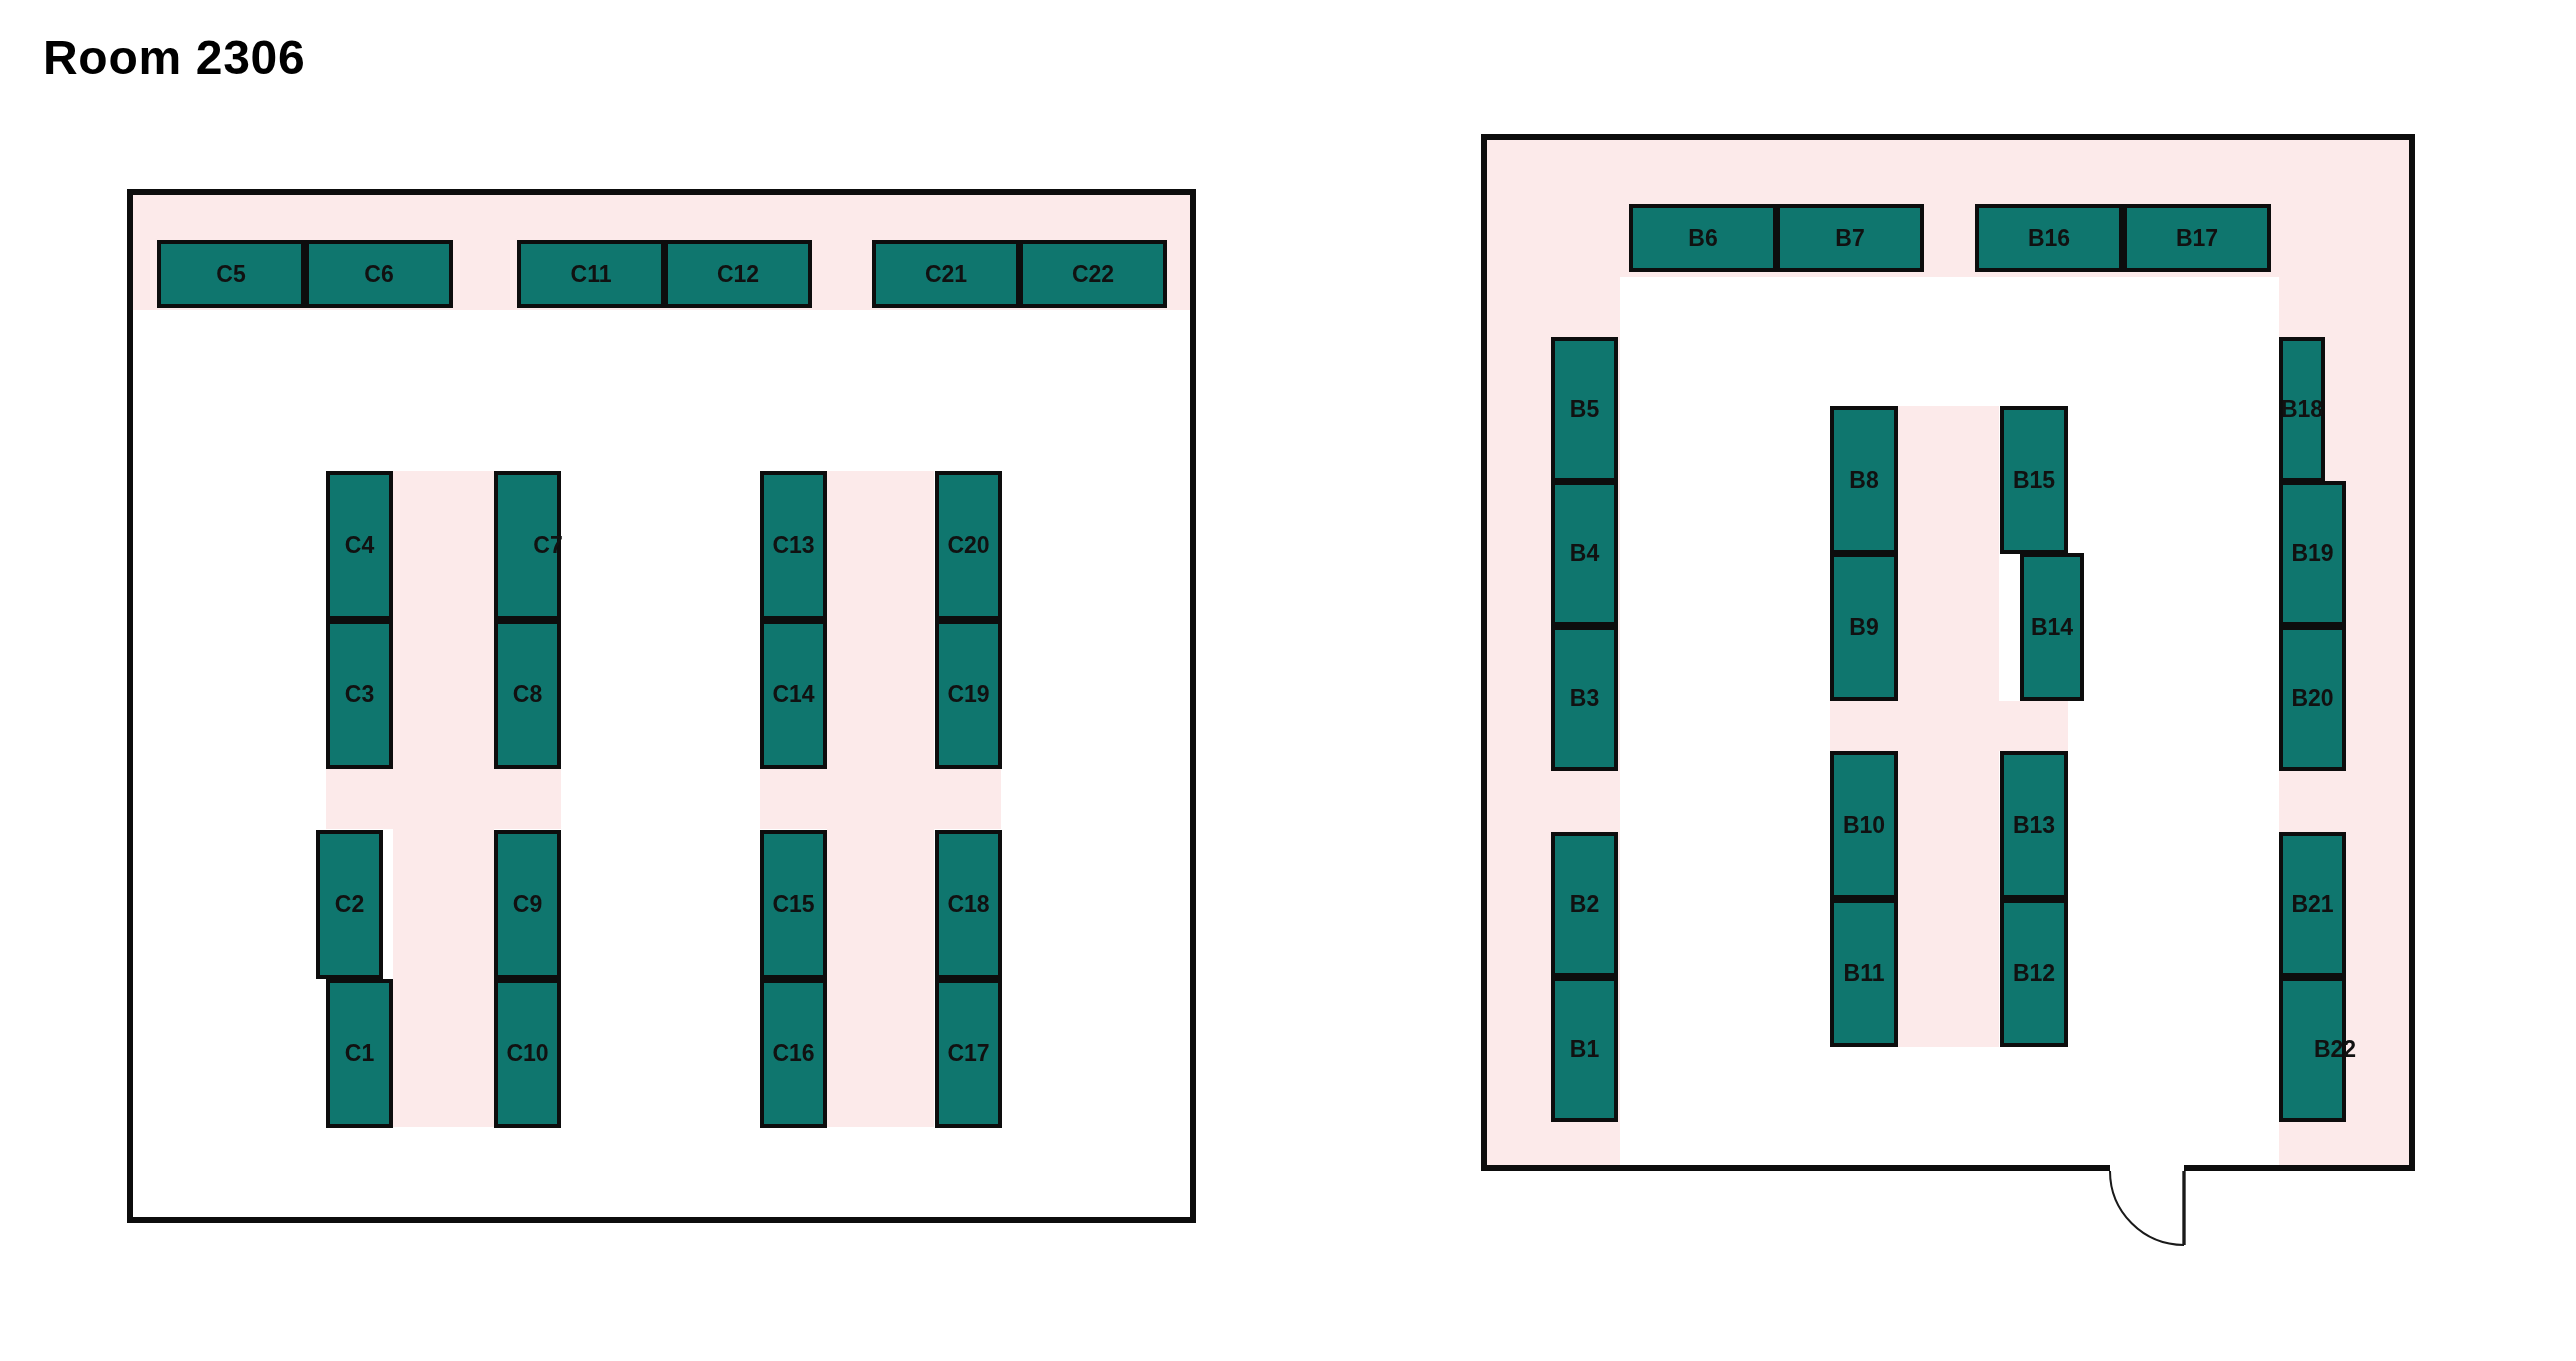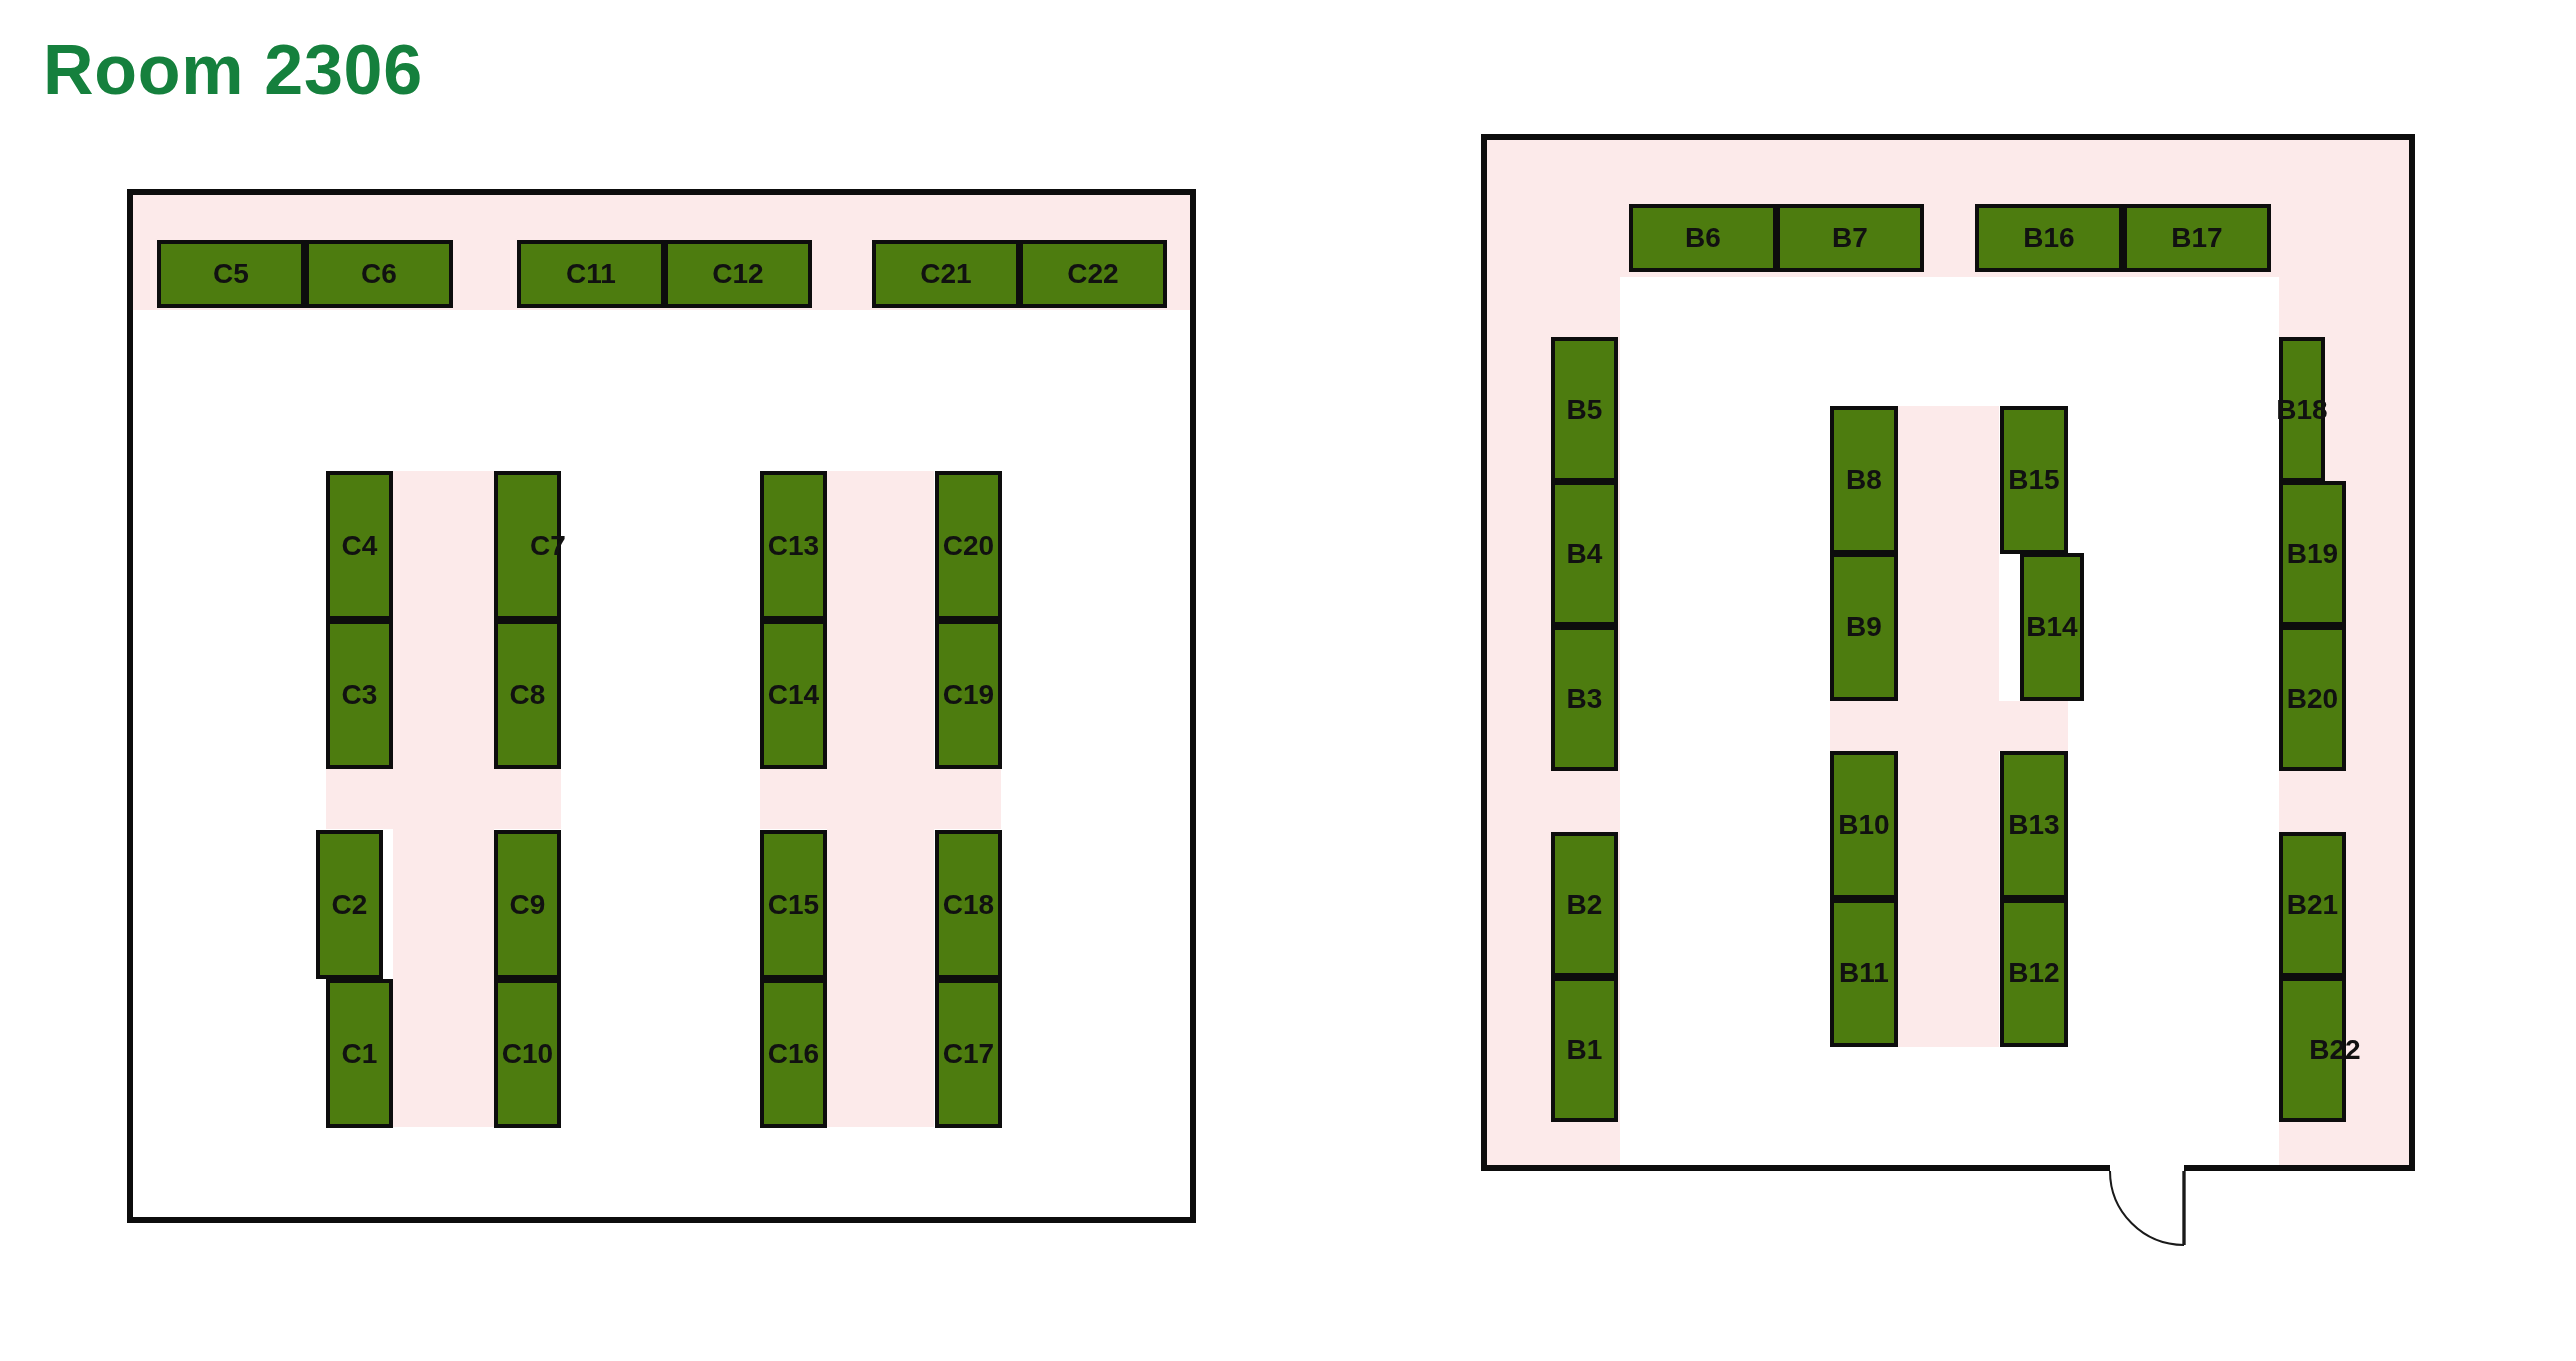--- a/index.html
+++ b/index.html
@@ -1,24 +1,24 @@
 <!DOCTYPE html>
 <html style="font-size:10.7px"><head>
 <meta charset="utf-8">
 <style>
   html,body{margin:0;padding:0;background:#ffffff;}
   .canvas{position:relative;width:2576px;height:1362px;background:#ffffff;overflow:hidden;
           font-family:"Liberation Sans", sans-serif;}
-  .room-title{position:absolute;margin:0;font-size:70px;font-weight:800;color:#15803d;
+  .room-title{position:absolute;margin:0;font-size:48px;font-weight:800;color:#000000;
               letter-spacing:0.7px;white-space:nowrap;}
   .room{position:absolute;background:#ffffff;border:6px solid #0d0d0d;}
   .pink{position:absolute;background:#fceaea;}
-  .desk{position:absolute;box-sizing:border-box;background:#4d7c0f;border:4px solid #0d0d0d;
+  .desk{position:absolute;box-sizing:border-box;background:#0f766e;border:4px solid #0d0d0d;
         display:flex;align-items:center;justify-content:center;
-        font-size:28px;font-weight:600;color:#111111;z-index:2;}
+        font-size:23px;font-weight:600;color:#111111;z-index:2;}
   .door-gap{position:absolute;background:#ffffff;z-index:3;}
   .door-svg{position:absolute;z-index:3;overflow:visible;}
 </style>
 </head>
 <body>
 
 <div class="canvas">
 
   <h1 class="room-title" style="left:43px;top:29.5px;">Room 2306</h1>
 

